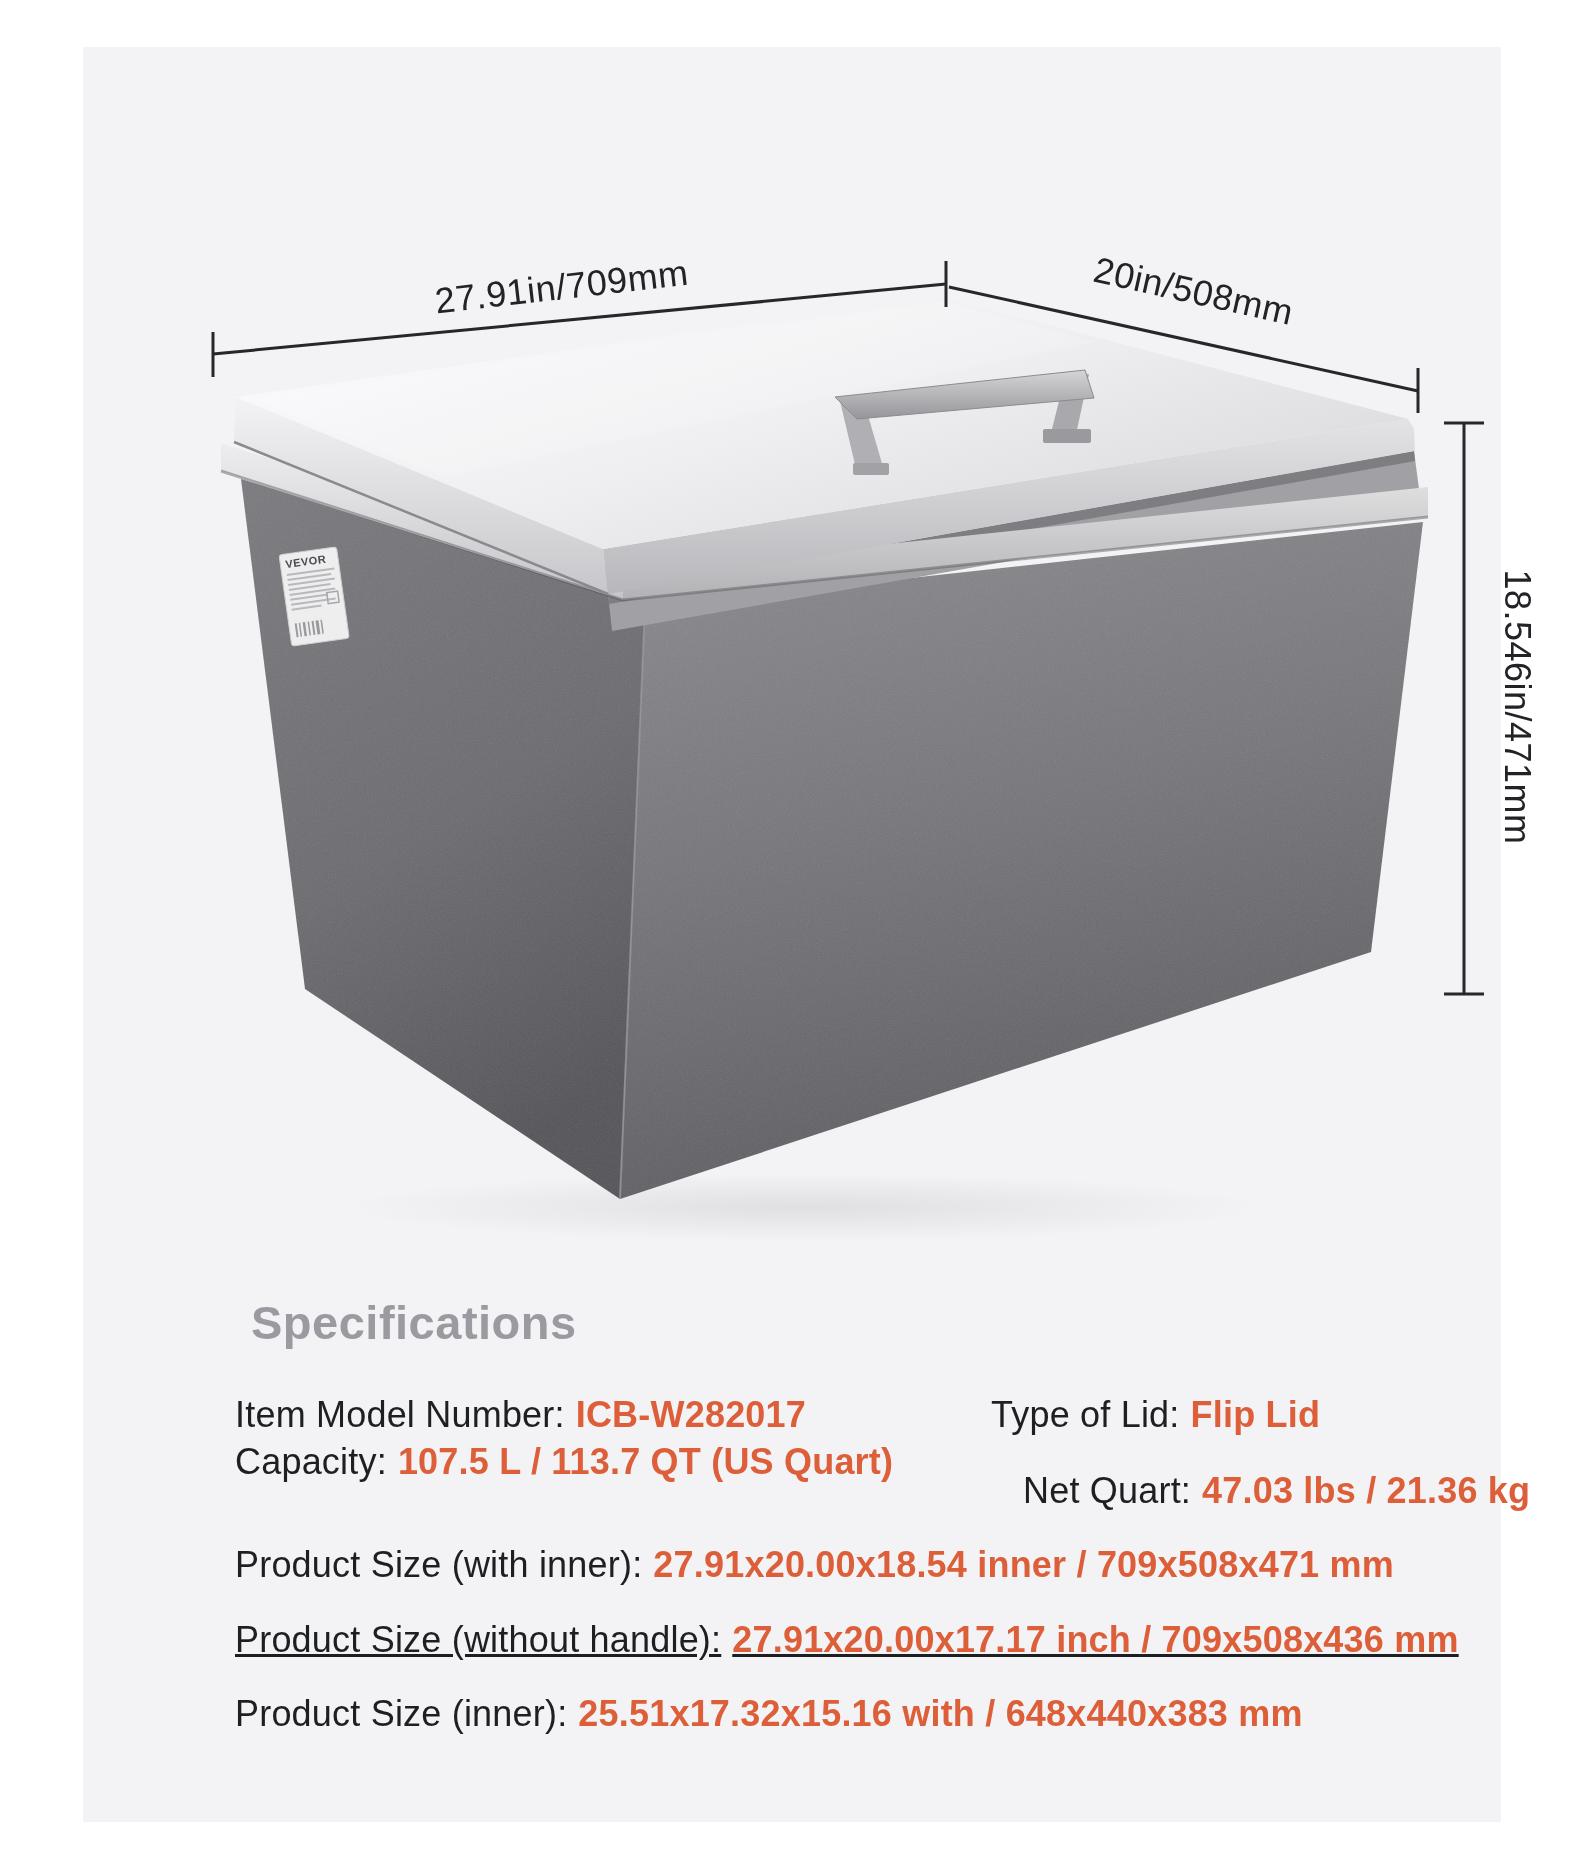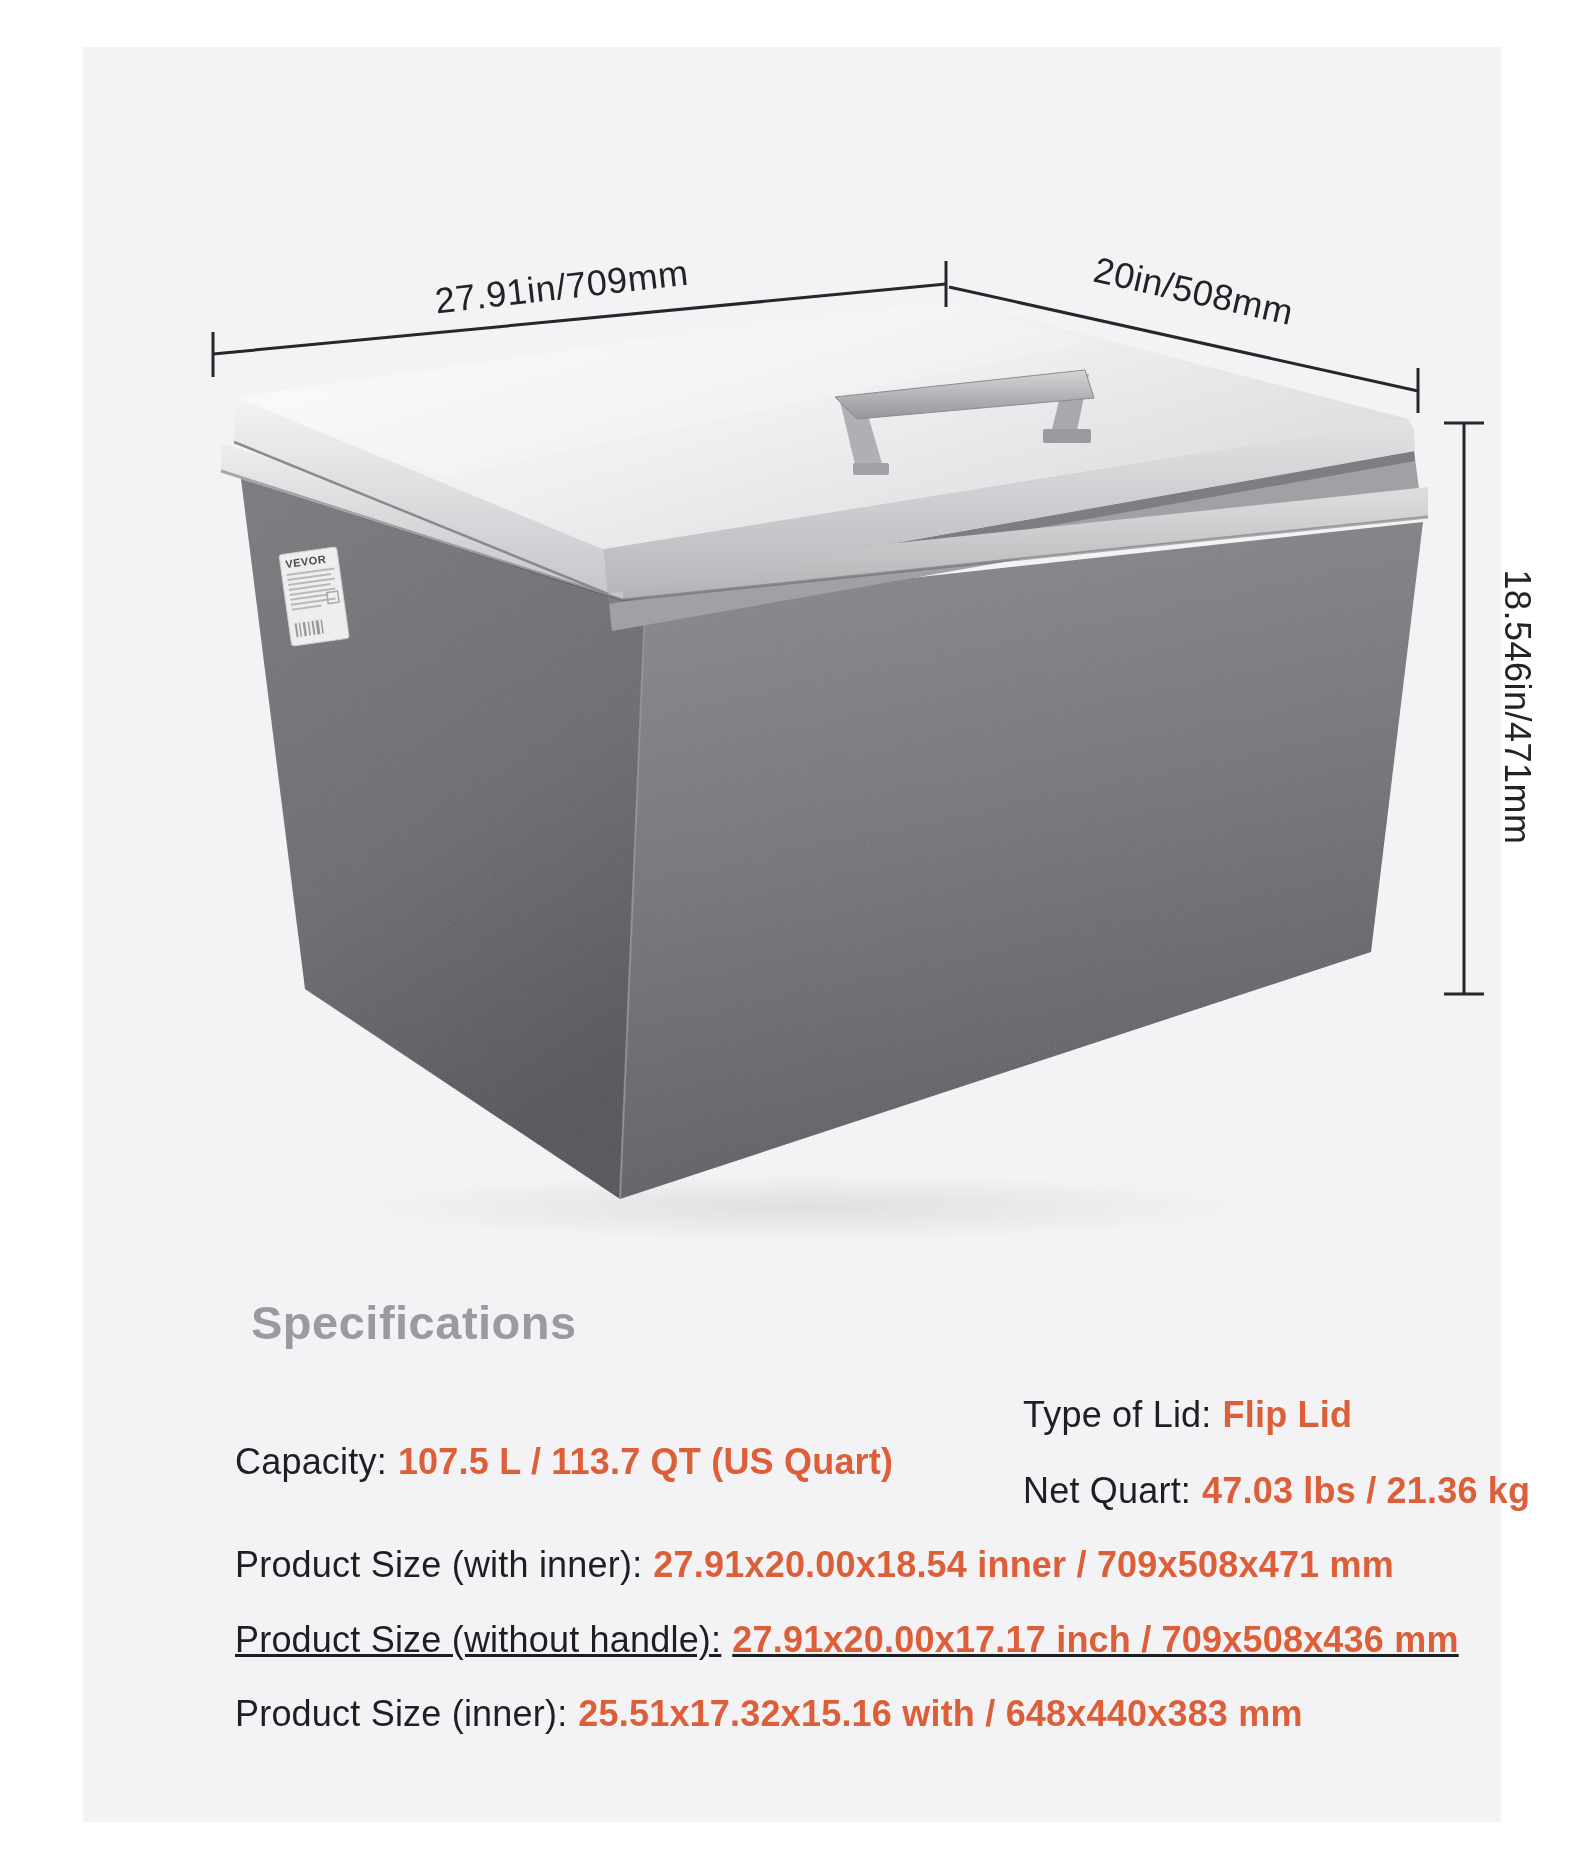--- a/index.html
+++ b/index.html
@@ -7,21 +7,21 @@
        font-family:"Liberation Sans", sans-serif;}
   .card{position:absolute;left:83px;top:47px;width:1418px;height:1775px;
         background:#f3f3f5;}
   .product-svg{position:absolute;left:0;top:0;width:1584px;height:1225px;}
   .specs-heading{position:absolute;left:152px;top:1232px;margin:16px;
         font-size:47px;font-weight:700;color:#9a9aa0;letter-spacing:0.5px;}
   .spec-row{position:absolute;font-size:36px;color:#1d1f23;white-space:nowrap;
         letter-spacing:0.2px;}
   .spec-row .val{font-weight:700;color:#DC5F3A;margin-left:11px;}
   #spec-r0{left:152px;top:1347px;}
-  #spec-r1{left:940px;top:1347px;}
+  #spec-r1{left:908px;top:1347px;}
   #spec-r2{left:152px;top:1394px;text-align:right;}
   #spec-r3{left:940px;top:1423px;}
   #spec-r4{left:152px;top:1497px;}
   #spec-r5{left:152px;top:1572px;text-decoration:underline;}
   #spec-r6{left:152px;top:1646px;}
   .dim-text{font-family:"Liberation Sans", sans-serif;font-size:36px;fill:#232327;
         letter-spacing:0.5px;}
 </style>
 </head>
 <body>
@@ -153,20 +153,23 @@
         <line x1="1361" y1="947" x2="1401" y2="947"></line>
       </g>
     </g>
     <text class="dim-text" text-anchor="middle" x="480" y="252" transform="rotate(-6.5 480 252)">27.91in/709mm</text>
     <text class="dim-text" text-anchor="middle" x="1108" y="256" transform="rotate(12.5 1108 256)">20in/508mm</text>
     <text class="dim-text" text-anchor="middle" x="1434" y="672" transform="rotate(90 1434 660)">18.546in/471mm</text>
   </svg>
 
   <h2 class="specs-heading">Specifications</h2>
 
+  <div id="spec-r0" class="spec-row">
+    <span class="lbl">Item Model Number:</span><span class="val">ICB-W282017</span>
+  </div>
   <div id="spec-r1" class="spec-row">
     <span class="lbl">Type of Lid:</span><span class="val">Flip Lid</span>
   </div>
   <div id="spec-r2" class="spec-row">
     <span class="lbl">Capacity:</span><span class="val">107.5 L / 113.7 QT (US Quart)</span>
   </div>
   <div id="spec-r3" class="spec-row">
     <span class="lbl">Net Quart:</span><span class="val">47.03 lbs / 21.36 kg</span>
   </div>
   <div id="spec-r4" class="spec-row">

